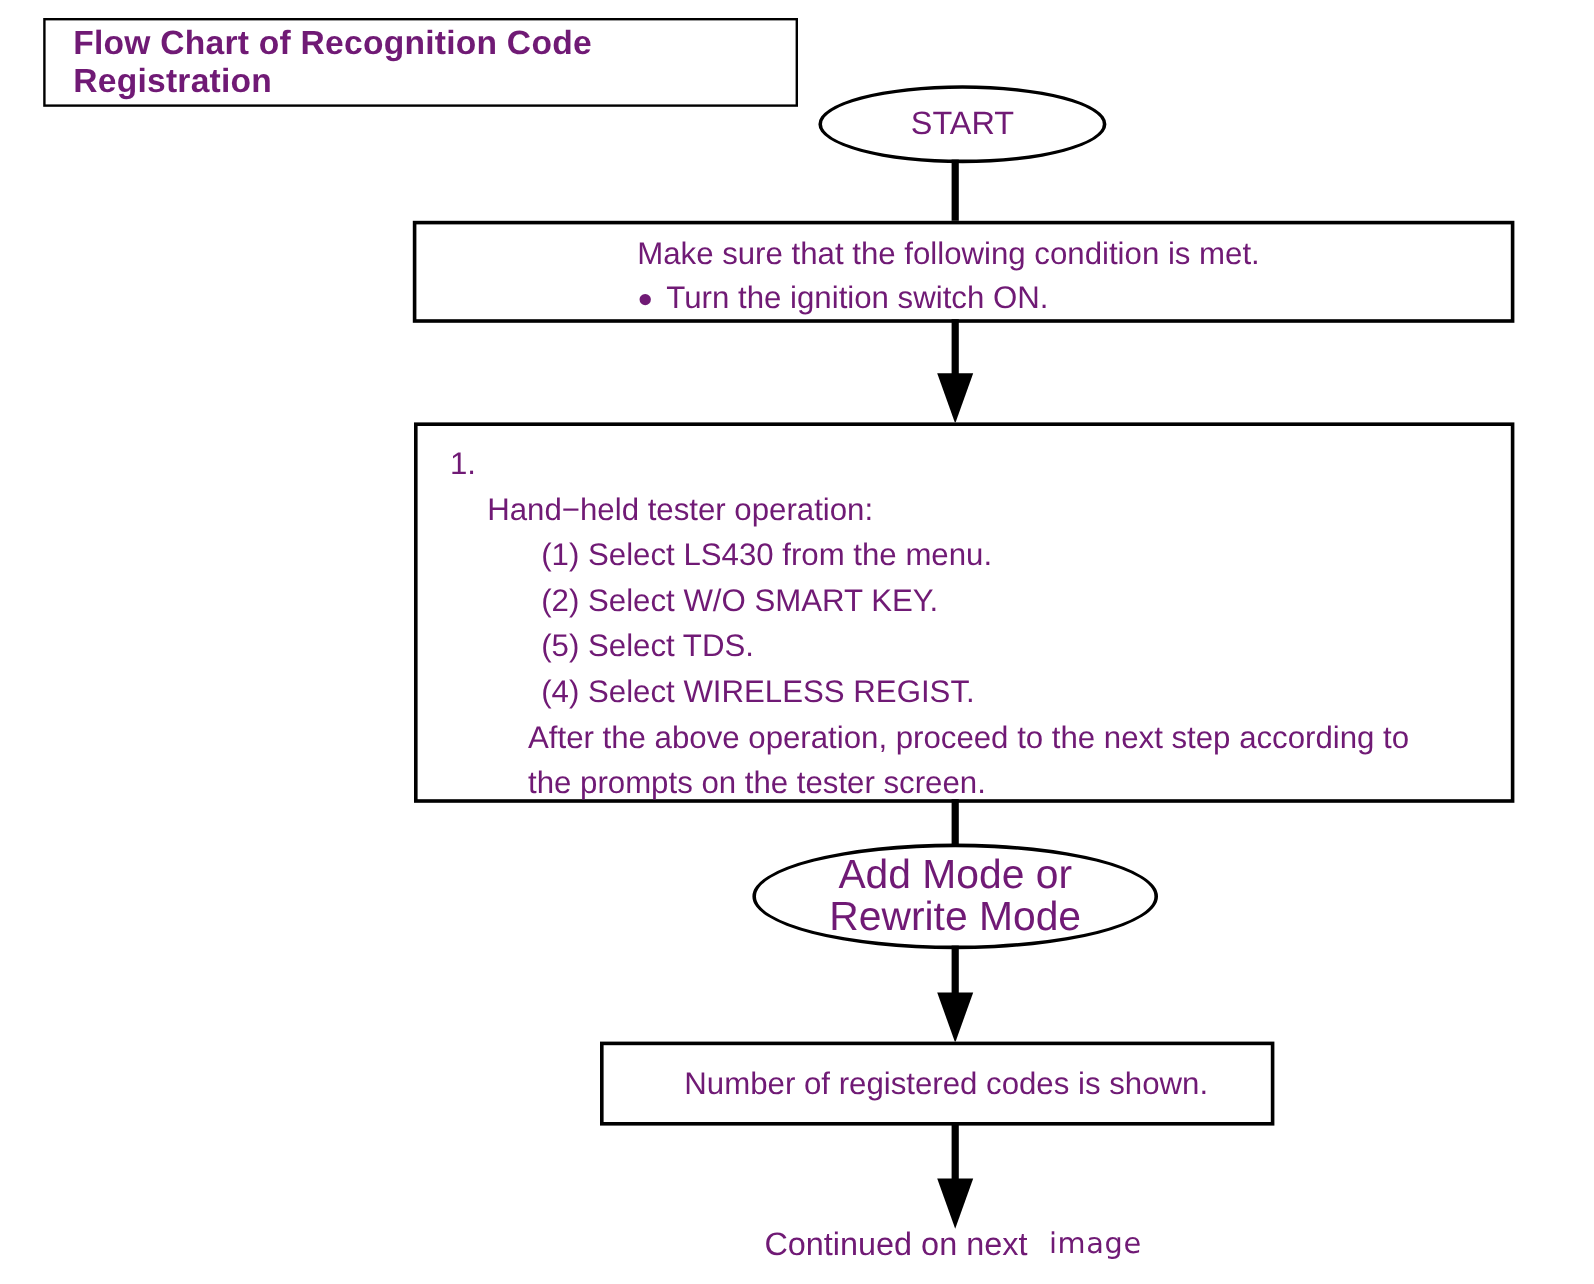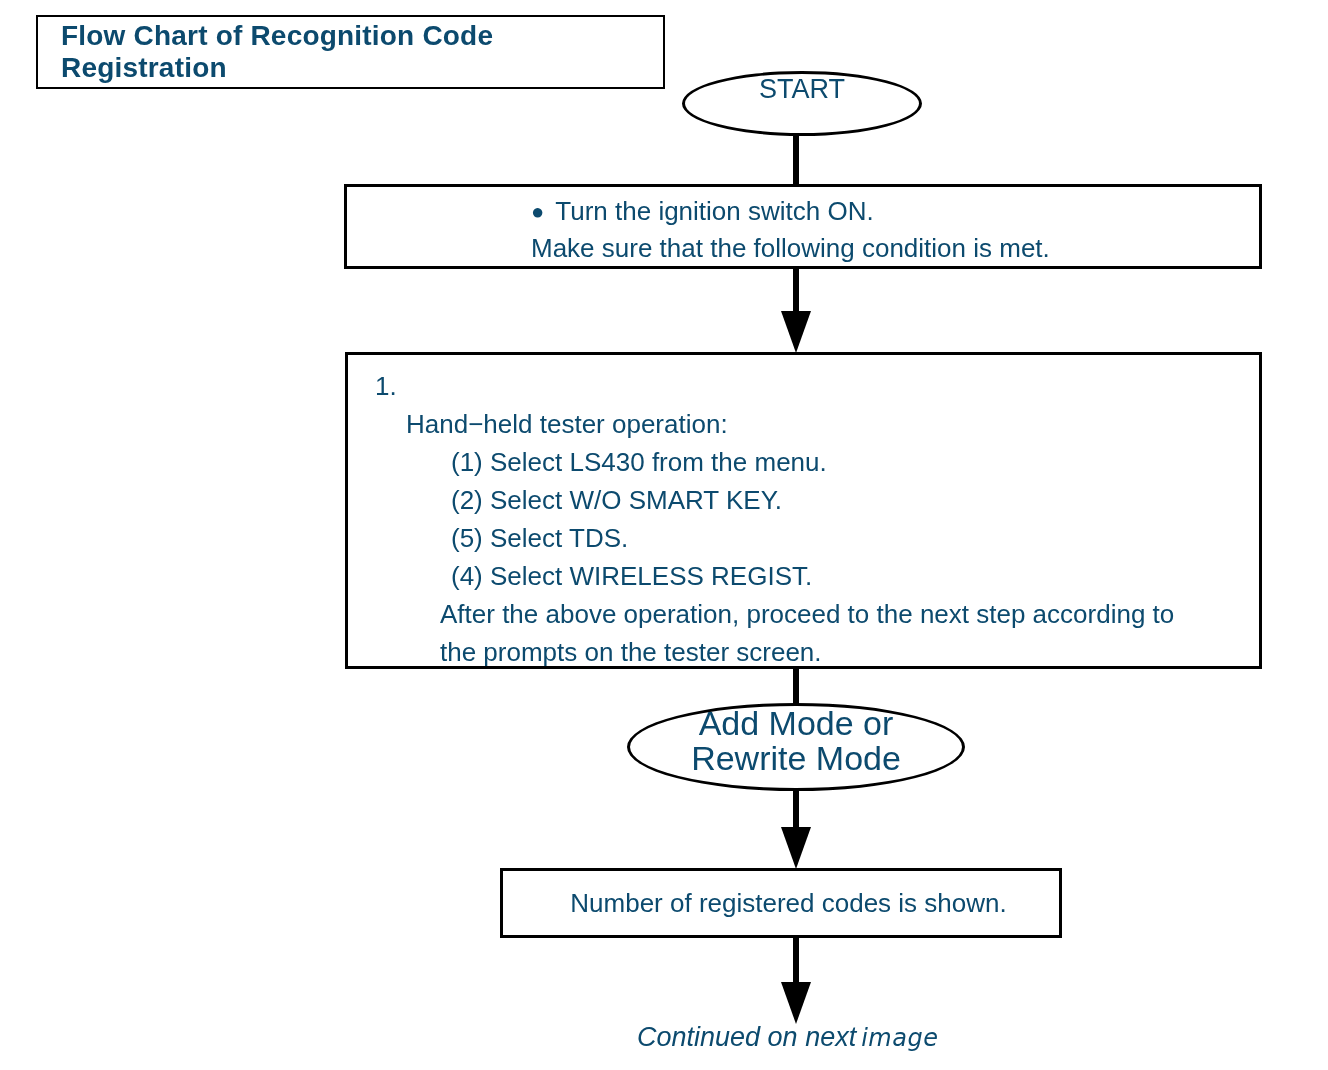--- a/index.html
+++ b/index.html
@@ -1,21 +1,21 @@
 <!DOCTYPE html>
 <html><head>
 <meta charset="utf-8">
 <style>
   html, body { margin: 0; padding: 0; background: #ffffff; }
   #canvas {
     position: relative;
     width: 1328px;
     height: 1070px;
     background: #ffffff;
-    color: #0c4a6e;
+    color: #701a75;
     font-family: "Liberation Sans", sans-serif;
     overflow: hidden;
   }
   
   .title-box {
     position: absolute;
     left: 36px; top: 15px;
     width: 629px; height: 74px;
     border: 2px solid #000;
     box-sizing: border-box;
@@ -25,21 +25,21 @@
     font-size: 28px;
     letter-spacing: 0.2px;
   }
   
   .ellipse {
     position: absolute;
     border: 3px solid #000;
     border-radius: 50%;
     box-sizing: border-box;
     display: flex; flex-direction: column;
-    align-items: center; justify-content: flex-start;
+    align-items: center; justify-content: center;
     text-align: center;
     background: #fff;
   }
   #start-ellipse { left: 682px; top: 71px; width: 240px; height: 65px; font-size: 27px; }
   #mode-ellipse  { left: 627px; top: 703px; width: 338px; height: 88px; font-size: 34px; line-height: 35px; }
   
   .pbox {
     position: absolute;
     border: 3px solid #000;
     box-sizing: border-box;
@@ -88,50 +88,49 @@
   #conn2-head  { top: 311px; }
   #conn3-shaft { top: 666px; height: 40px; }
   #conn4-shaft { top: 788px; height: 41px; }
   #conn4-head  { top: 827px; }
   #conn5-shaft { top: 936px; height: 49px; }
   #conn5-head  { top: 982px; }
   
   .continued {
     position: absolute;
     left: 637px; top: 1022px;
-    display: flex; align-items: center;
+    display: flex; align-items: flex-start;
     white-space: nowrap;
     font-size: 27px;
-    font-style: italic;
   }
   .continued .part2 {
     font-family: "DejaVu Sans", sans-serif;
     font-size: 24px;
-    margin-left: 5px;
+    margin-left: 18px;
     letter-spacing: 0.5px;
   }
 </style>
 </head>
 <body>
 
 <div id="canvas">
 
   <div class="title-box">
     <span>Flow Chart of Recognition Code Registration</span>
   </div>
 
   <div class="ellipse" id="start-ellipse">
     <span>START</span>
   </div>
 
   <div class="shaft" id="conn1-shaft"></div>
 
   <div class="pbox" id="condition-box">
+    <div>Make sure that the following condition is met.</div>
     <div><span class="bullet">●</span><span>Turn the ignition switch ON.</span></div>
-    <div>Make sure that the following condition is met.</div>
   </div>
 
   <div class="shaft" id="conn2-shaft"></div>
   <div class="arrowhead" id="conn2-head"></div>
 
   <div class="pbox" id="step-box">
     <div class="row-step">
       <span class="step-num">1.</span>
     </div>
     <div class="row-sub">Hand−held tester operation:</div>

